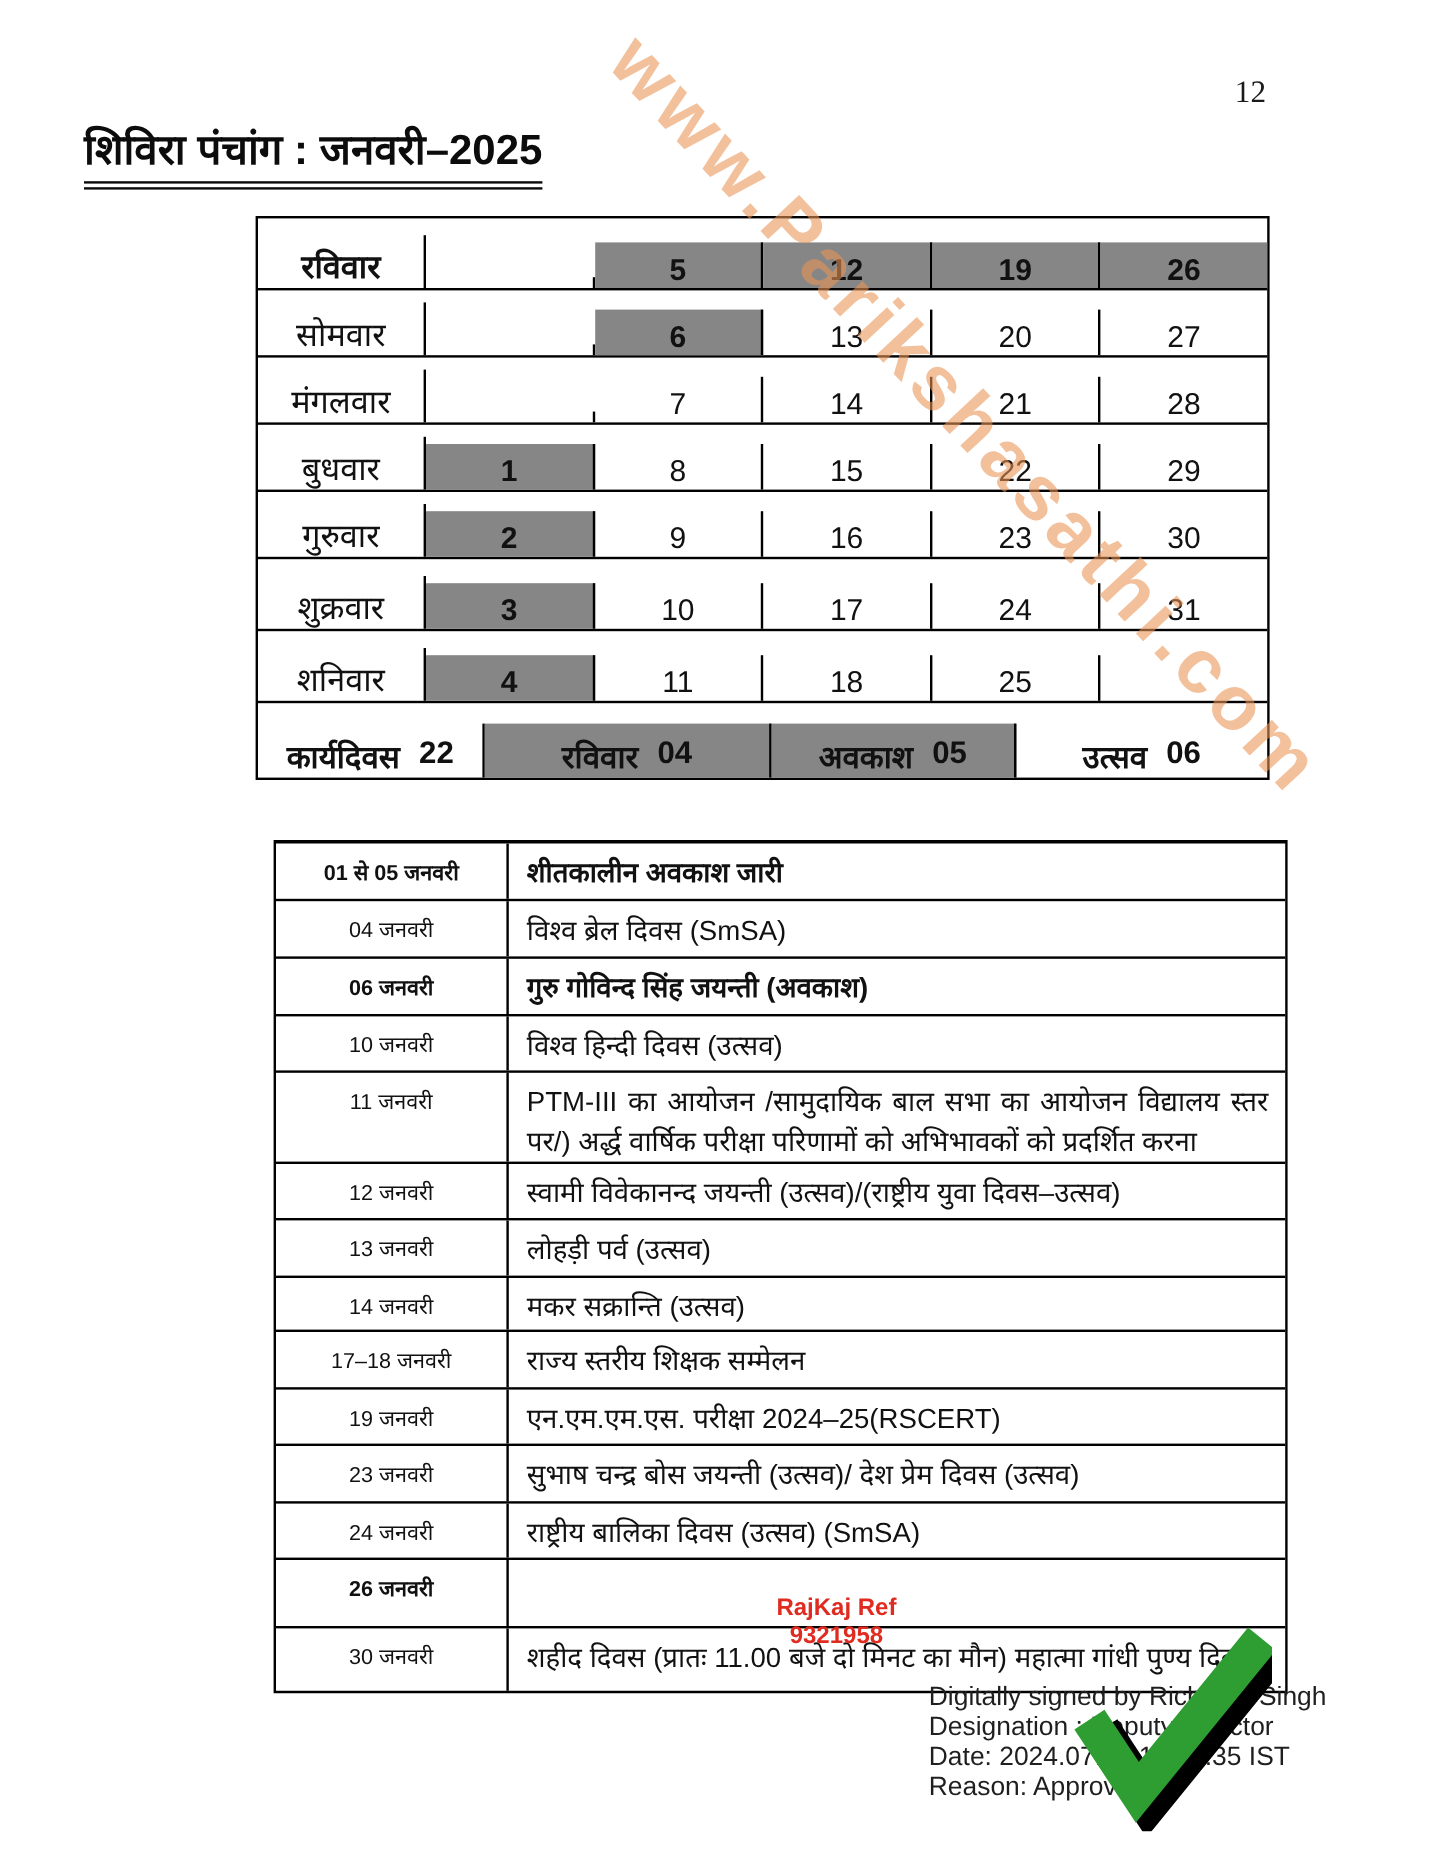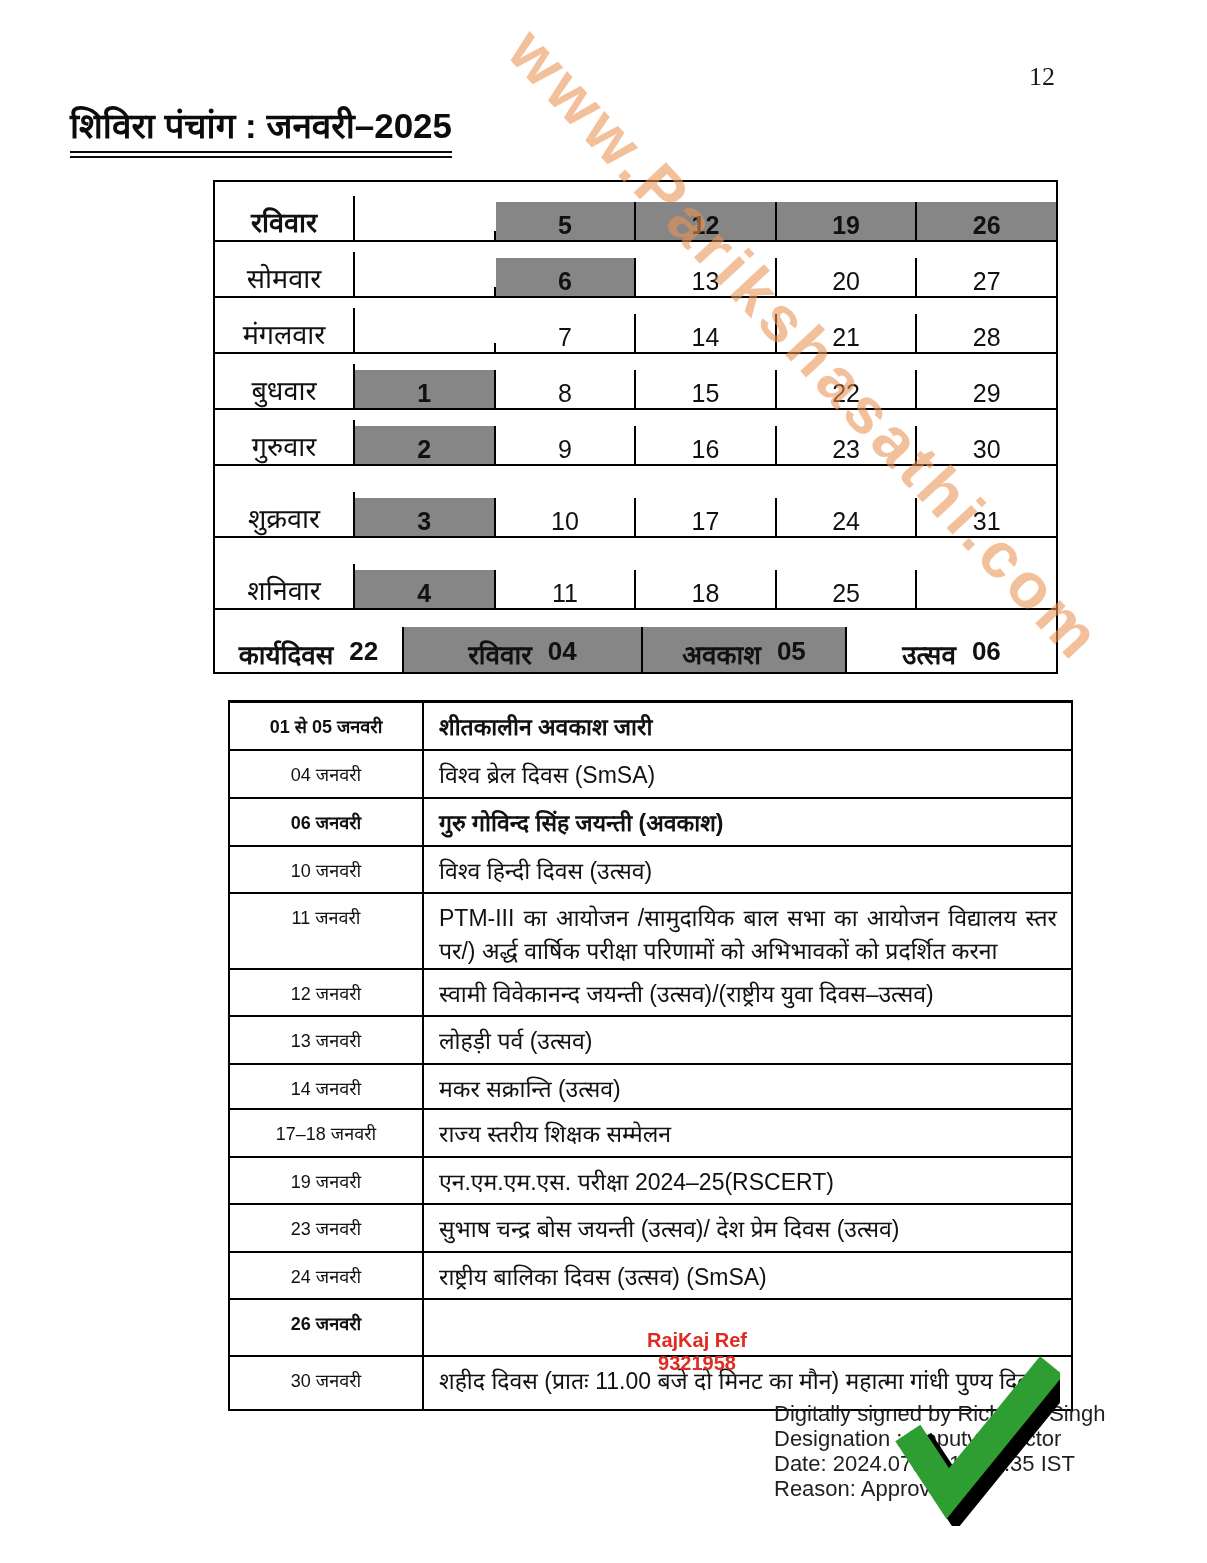--- a/index.html
+++ b/index.html
@@ -34,21 +34,21 @@
   .cal{position:absolute;left:213px;top:180px;width:845px;border:2px solid var(--border-black);}
   .cal-row{display:flex;border-bottom:2px solid var(--border-black);align-items:flex-end;}
   .cal-row:last-child{border-bottom:none;}
   .cal-cell{border-right:2px solid var(--border-black);}
   .cal-cell:last-child{border-right:none;}
   .day{width:140px;display:flex;justify-content:center;align-items:flex-start;
        padding-top:7px;font-size:27px;}
   .num{flex:1;text-align:center;padding-top:9px;font-size:25px;}
   .shaded{background:var(--shaded-cell);font-weight:bold;}
   .bold{font-weight:bold;}
-  .h60{height:60px}.h56{height:56px}.h55{height:72px}
+  .h60{height:60px}.h56{height:56px}.h55{height:60px}
 
   
   .sum-row{display:flex;height:62px;}
   .sum-cell{display:flex;justify-content:center;align-items:flex-start;gap:16px;
             padding-top:9px;font-size:26px;font-weight:bold;border-right:2px solid var(--border-black);}
   .sum-cell:last-child{border-right:none;}
   .sw1{width:189px}.sw2{width:239px}.sw3{width:204px}.sw4{flex:1}
 
   
   .ev{position:absolute;left:228px;top:700px;width:845px;border:2px solid var(--border-black);border-top-width:3px;}

